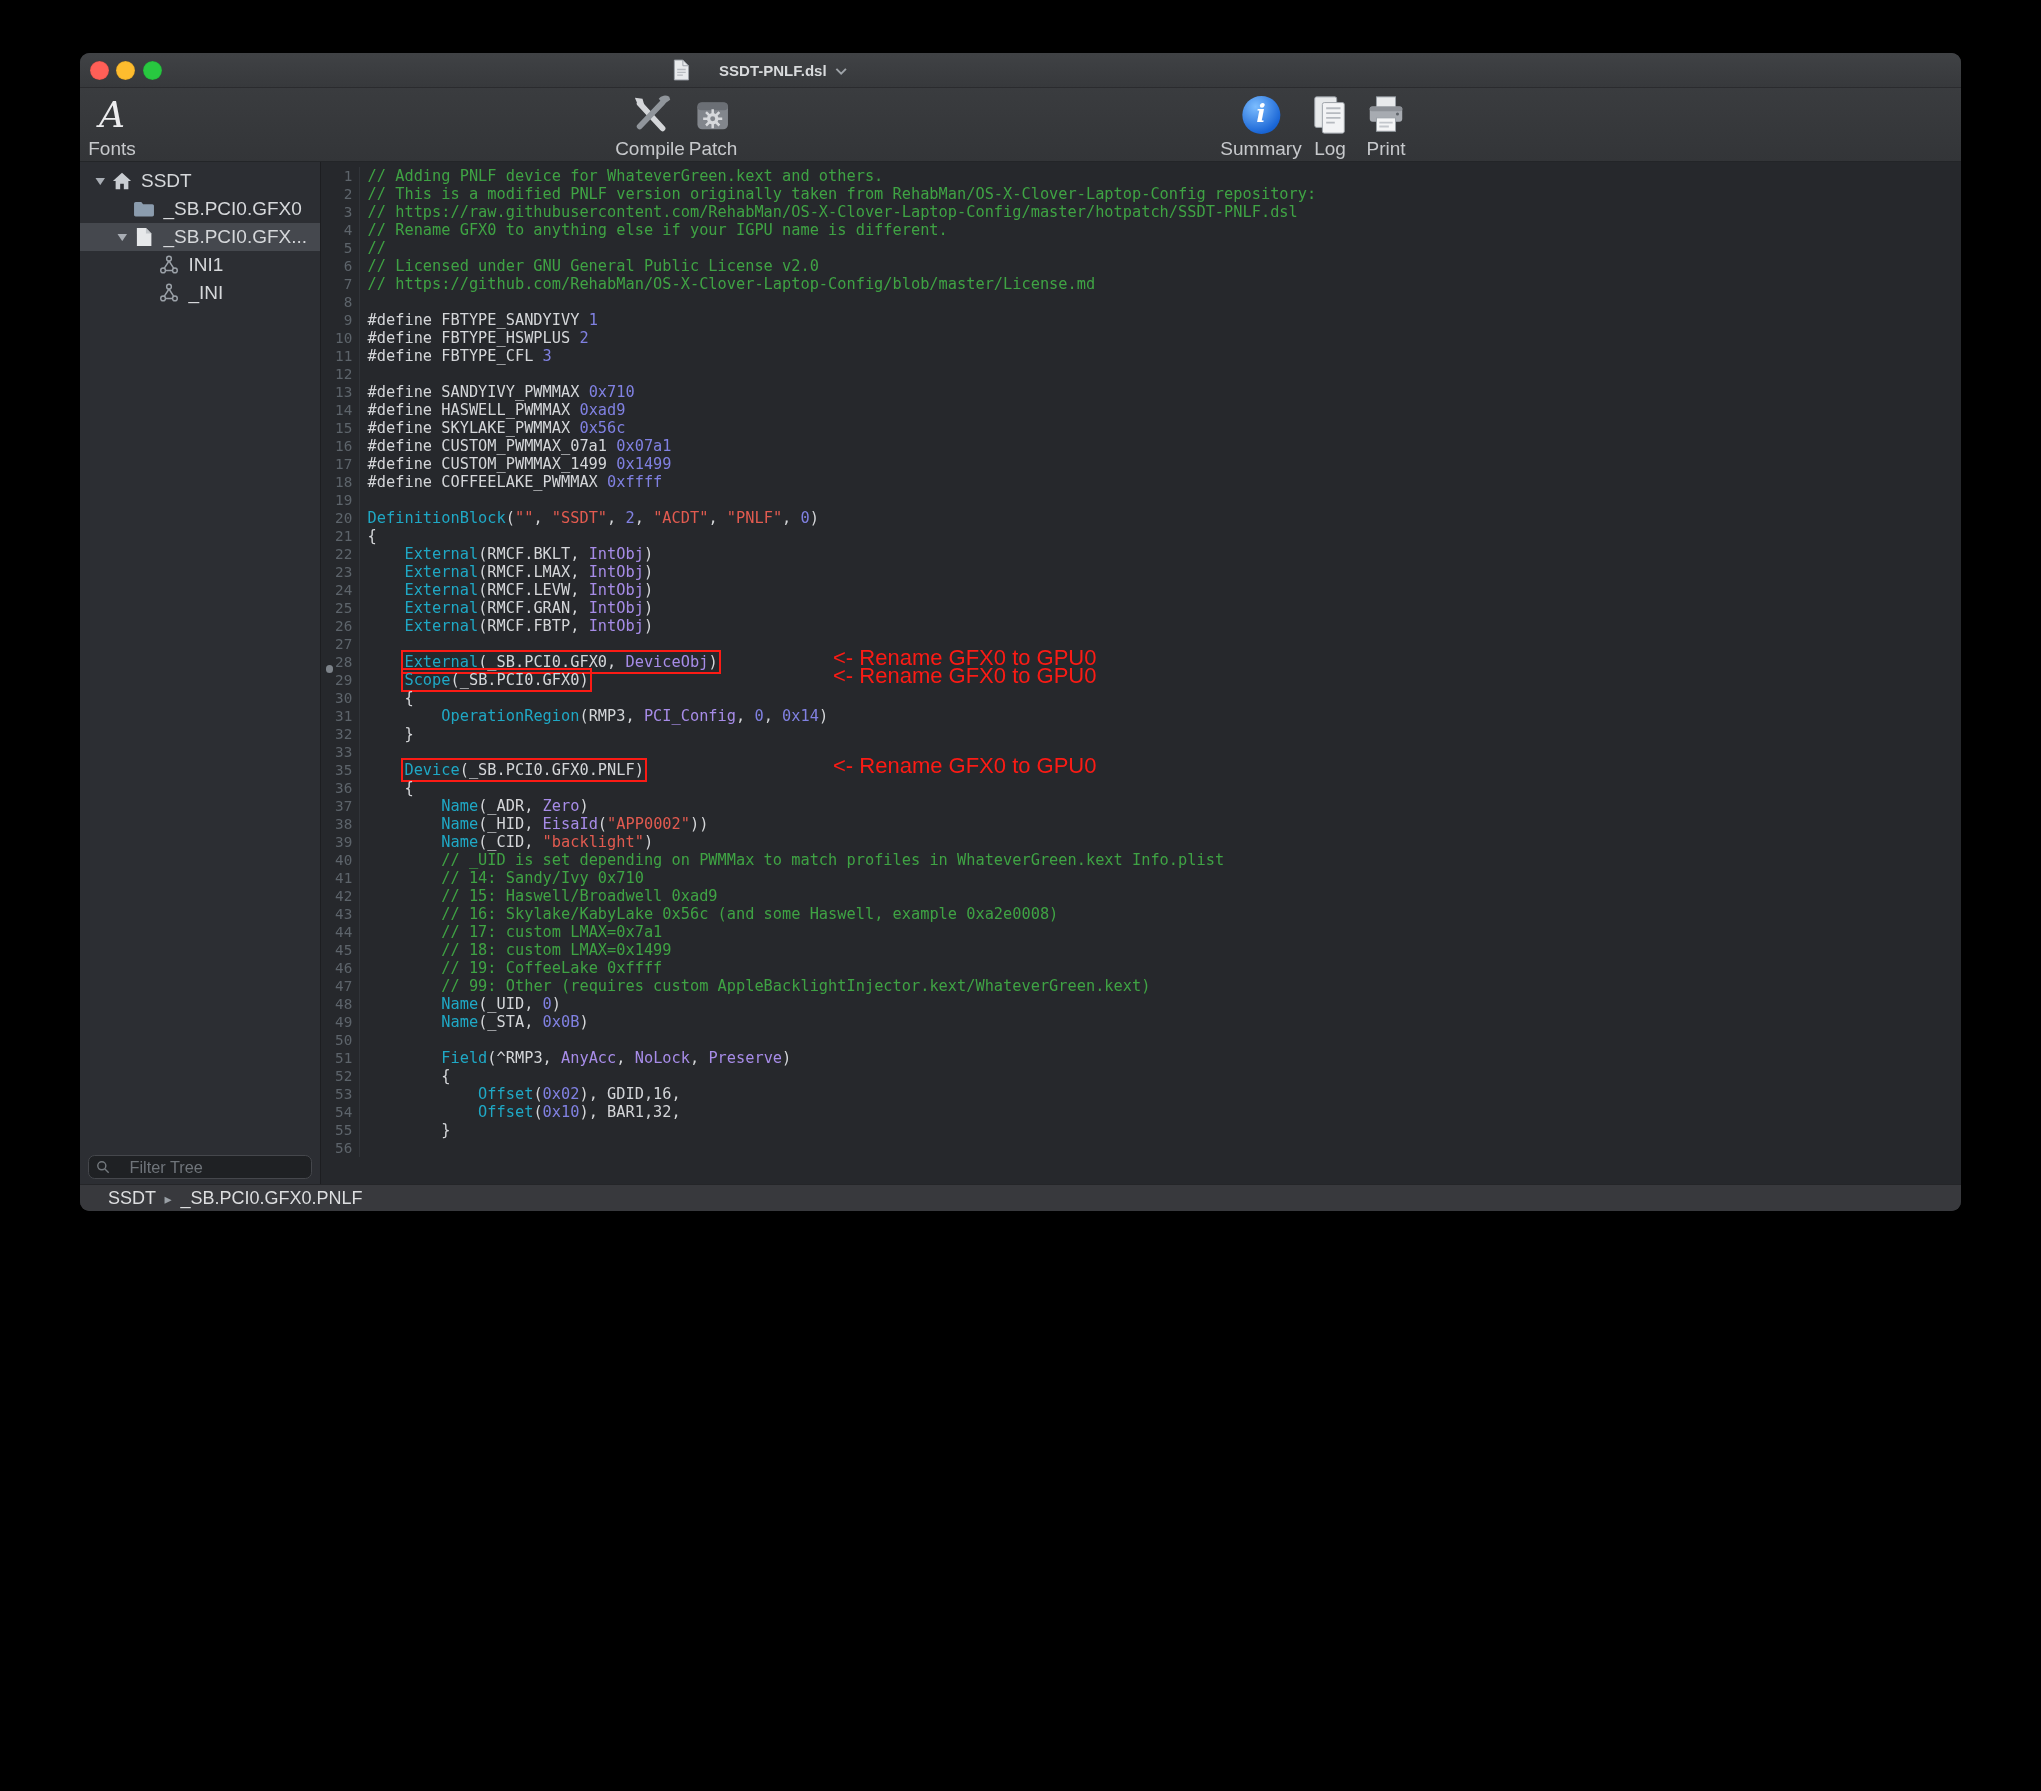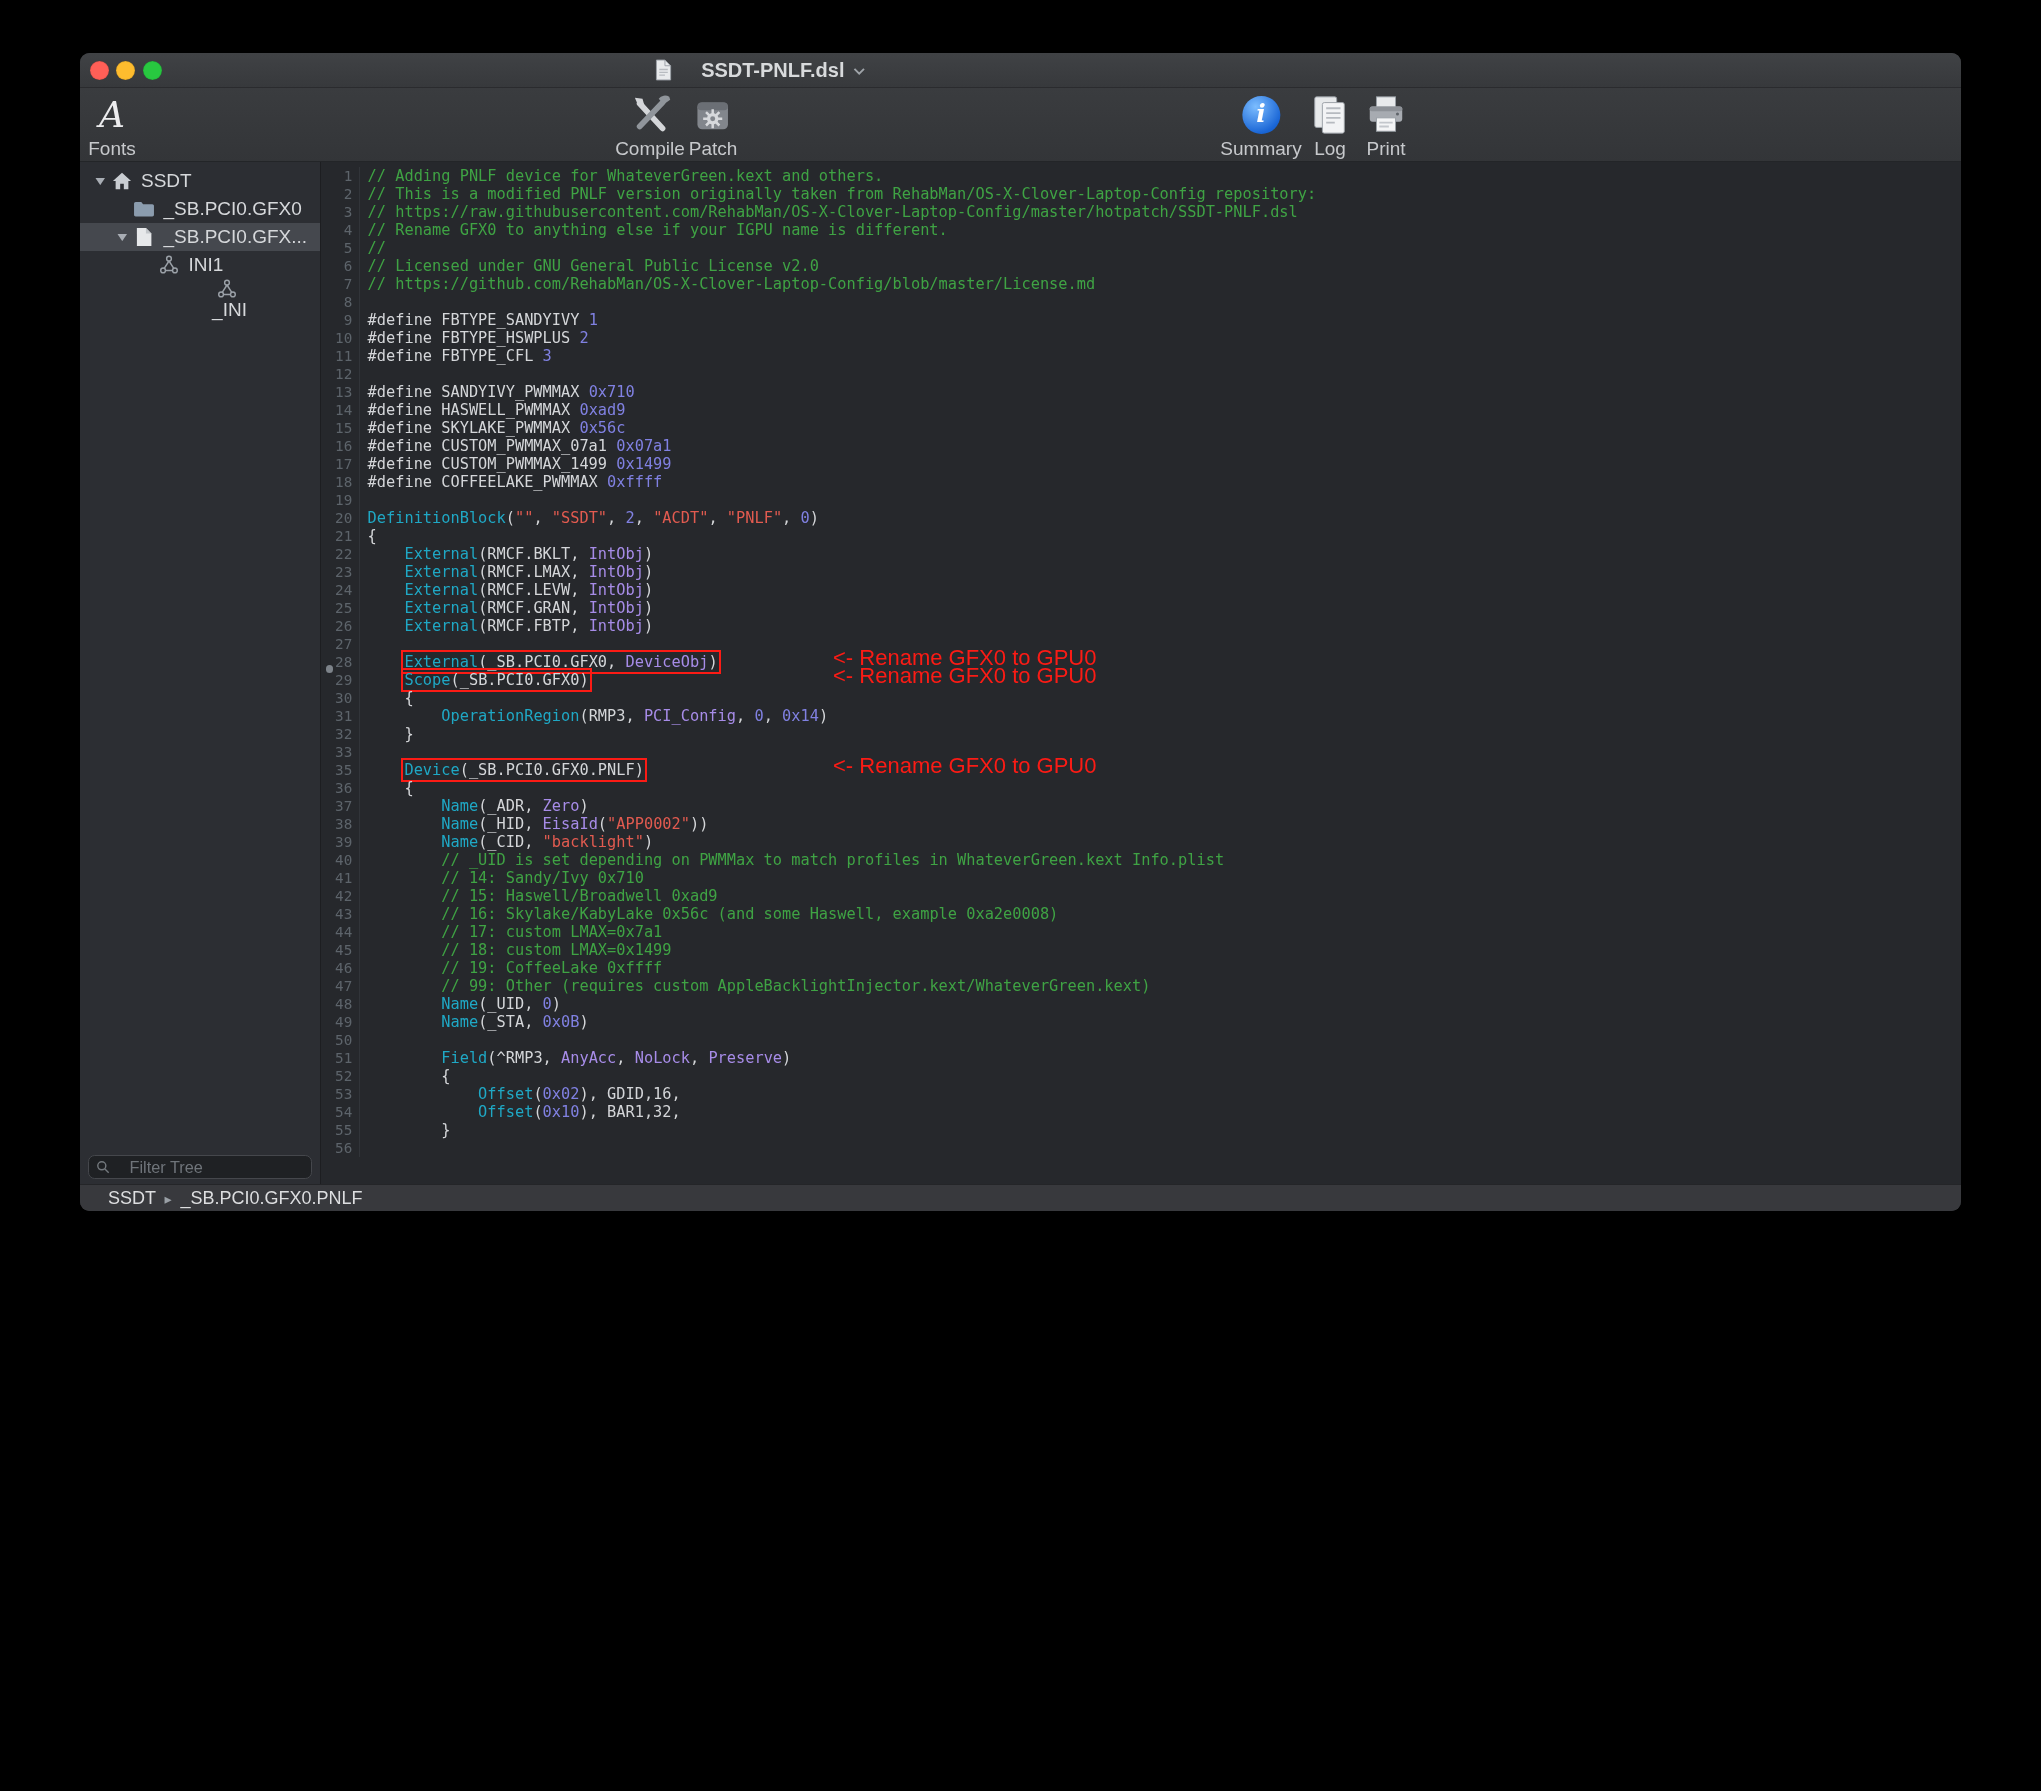--- a/index.html
+++ b/index.html
@@ -17,21 +17,21 @@
   .titlebar { height:35px; flex:none; position:relative;
     background:linear-gradient(#404245,#37393c); border-bottom:1px solid #2a2b2e; }
   .traffic { position:absolute; left:9.6px; top:7.6px; display:flex; gap:7.6px; }
   .tl { width:19px; height:19px; border-radius:50%; display:inline-block;
         box-shadow: inset 0 0 1px rgba(0,0,0,.45); }
   .tl.red    { background:var(--traffic-red,#ff5f57); }
   .tl.yellow { background:var(--traffic-yellow,#febc2e); }
   .tl.green  { background:var(--traffic-green,#28c840); }
   .title-group { position:absolute; left:680px; top:0; height:100%;
     transform:translateX(-50%); display:flex; align-items:center; gap:7.6px; }
-  .title-text { font-size:20px; font-weight:600; color:#d8dadc; white-space:nowrap;margin-left:21px; }
+  .title-text { font-size:15px; font-weight:600; color:#d8dadc; white-space:nowrap;margin-left:21px; }
   .chev { display:flex; align-items:center; margin-top:2.9px; }
 
   
   .toolbar { height:74px; flex:none; position:relative;
     background:linear-gradient(#3a3c3f,#333538); border-bottom:1px solid #232528; }
   .tool { position:absolute; top:4.8px; transform:translateX(-50%);
     display:flex; flex-direction:column; align-items:center; width:max-content; cursor:default; }
   .tool-icon { height:44px; display:flex; align-items:center; justify-content:center; }
   .tool-label { font-size:19px; color:#c7c9cc; margin-top:1px;text-align:center; }
   .fonts-glyph { font-family:"DejaVu Serif", serif; font-style:italic;
@@ -229,21 +229,21 @@
                 <g stroke="#9ba1a8" stroke-width="1.6" fill="none">
                   <circle cx="11" cy="4" r="2.6"></circle>
                   <circle cx="4.5" cy="17" r="2.6"></circle>
                   <circle cx="17.5" cy="17" r="2.6"></circle>
                   <path d="M11 6.6 5.6 15M11 6.6l5.4 8.4M7.2 17h7.6"></path>
                 </g>
               </svg>
             </span>
             <span class="tree-label">INI1</span>
           </div>
-          <div class="tree-row" style="padding-left: 59px; flex-direction: column;">
+          <div class="tree-row" style="padding-left: 59px;">
             <span class="disclosure"></span>
             <span class="tree-icon">
               <svg width="20" height="20" viewBox="0 0 22 22">
                 <g stroke="#9ba1a8" stroke-width="1.6" fill="none">
                   <circle cx="11" cy="4" r="2.6"></circle>
                   <circle cx="4.5" cy="17" r="2.6"></circle>
                   <circle cx="17.5" cy="17" r="2.6"></circle>
                   <path d="M11 6.6 5.6 15M11 6.6l5.4 8.4M7.2 17h7.6"></path>
                 </g>
               </svg>

